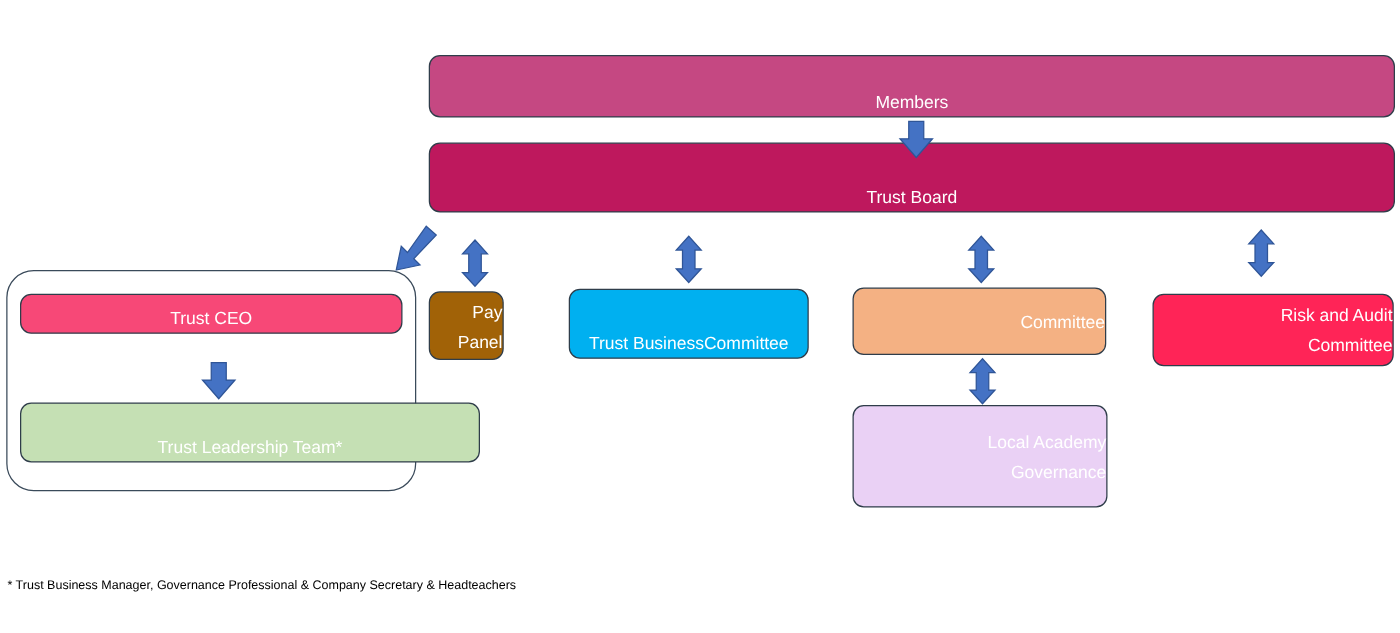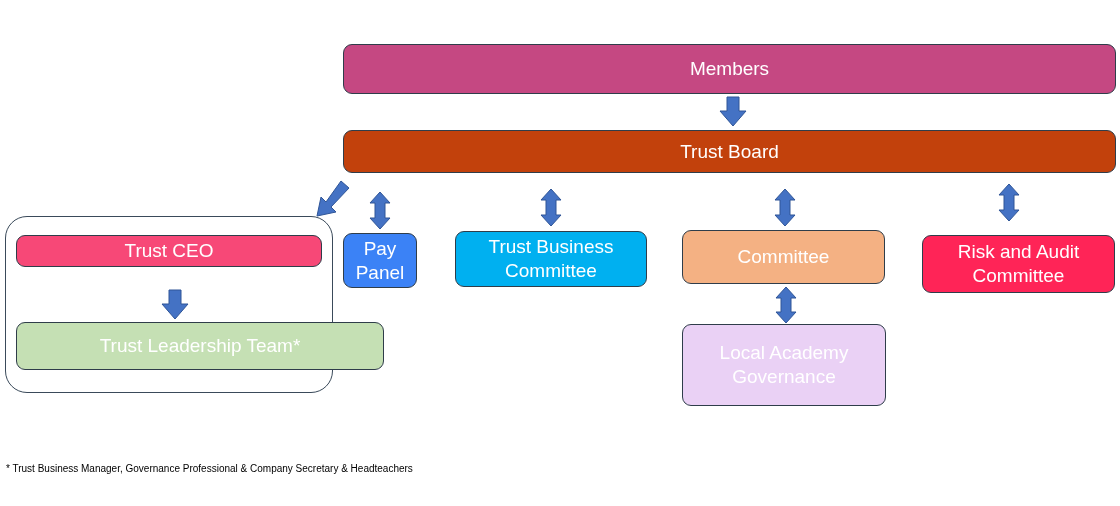--- a/index.html
+++ b/index.html
@@ -1,53 +1,53 @@
 <!DOCTYPE html>
 <html><head>
 <meta charset="utf-8">
 <style>
   html, body { margin: 0; padding: 0; background: #ffffff; }
   body { width: 1120px; height: 506px; position: relative; overflow: hidden;
          font-family: "Liberation Sans", sans-serif; }
   .node { position: absolute; box-sizing: border-box; border: 1px solid #2f3d4a;
-          border-radius: 9px; color: #ffffff; display: flex; align-items: center;
-          justify-content: center; text-align: center; font-size: 19px; line-height: 24px; }
+          border-radius: 9px; color: #ffffff; display: flex; align-items: flex-end;
+          justify-content: center; text-align: center; font-size: 14px; line-height: 24px; }
   .node span { display: block; }
   .group { position: absolute; box-sizing: border-box; border: 1px solid #3a4a5a;
            border-radius: 22px; background: transparent; }
   svg.arrows { position: absolute; left: 0; top: 0; }
   .footnote { position: absolute; left: 6px; top: 463px; font-size: 10px; color: #000; }
 </style>
 </head>
 <body>
 
 <div class="node" style="left:343px;top:44px;width:773px;height:50px;background:#c54882;">
   <span>Members</span>
 </div>
 
-<div class="node" style="left:343px;top:130px;width:773px;height:43px;background:#c2410c;">
+<div class="node" style="left:343px;top:114px;width:773px;height:56px;background:#be185d;">
   <span>Trust Board</span>
 </div>
 
 <div class="group" style="left:5px;top:216px;width:328px;height:177px;"></div>
 
 <div class="node" style="left:16px;top:235px;width:306px;height:32px;background:#f74877;">
   <span>Trust CEO</span>
 </div>
 
 <div class="node" style="left:16px;top:322px;width:368px;height:48px;background:#c5e0b4;">
   <span>Trust Leadership Team*</span>
 </div>
 
-<div class="node" style="left:343px;top:233px;width:74px;height:55px;background:#3b82f6;flex-direction:column;">
+<div class="node" style="left:343px;top:233px;width:60px;height:55px;background:#a16207;flex-direction:column;">
   <span>Pay</span>
   <span>Panel</span>
 </div>
 
-<div class="node" style="left:455px;top:231px;width:192px;height:56px;background:#00b0f0;flex-direction:column;">
+<div class="node" style="left:455px;top:231px;width:192px;height:56px;background:#00b0f0;flex-direction:row;">
   <span>Trust Business</span>
   <span>Committee</span>
 </div>
 
 <div class="node" style="left:682px;top:230px;width:203px;height:54px;background:#f4b183;flex-direction:column;">
   <span>Committee</span>
 </div>
 
 <div class="node" style="left:682px;top:324px;width:204px;height:82px;background:#ead1f5;flex-direction:column;">
   <span>Local Academy</span>

